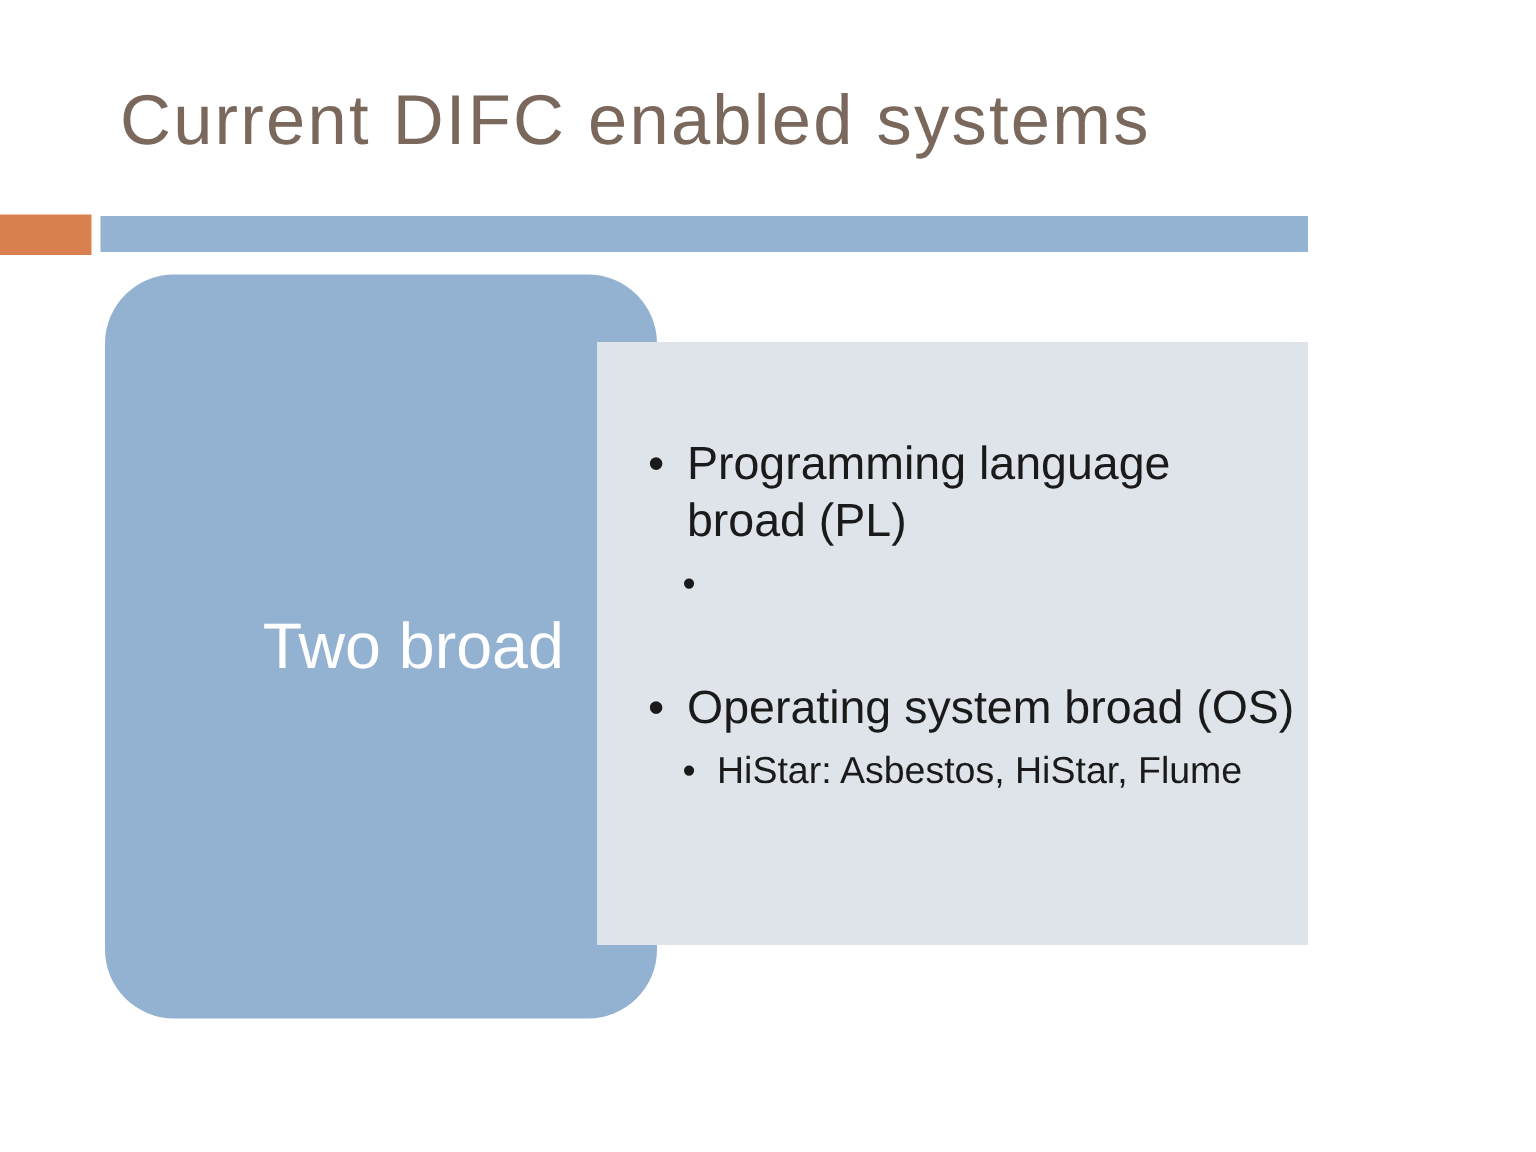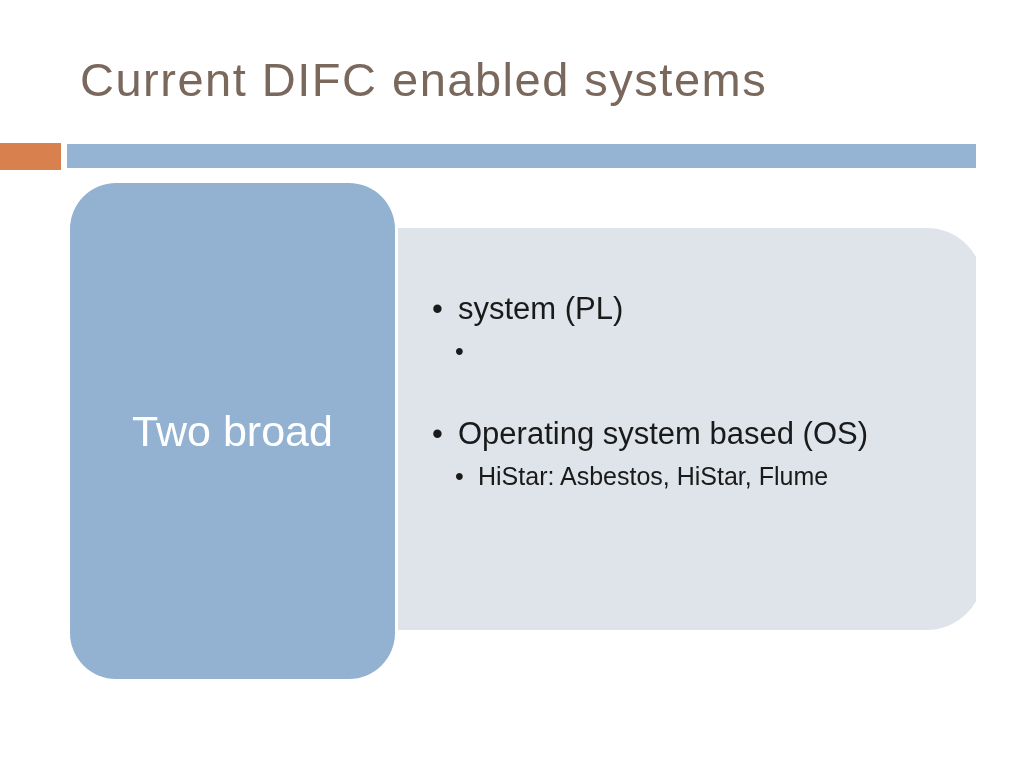--- a/index.html
+++ b/index.html
@@ -7,21 +7,21 @@
     --accent_orange:#D9814E;
     --accent_blue:#95B3D2;
     --side_box_bg:#93B2D2;
     --side_box_text:#FFFFFF;
     --main_box_bg:#DEE4EA;
     --body_text:#1A1A1A;
   }
   html,body{margin:0;padding:0;background:#ffffff;}
   .slide{
     position:relative;
-    width:976px;height:768px;
+    width:872px;height:768px;
     background:#ffffff;
     overflow:hidden;
     font-family:"Liberation Sans", sans-serif;
   }
   .page-title{
     position:absolute;
     left:80px;top:52px;
     width:900px;
     font-size:47px;
     letter-spacing:1.5px;
@@ -48,20 +48,21 @@
     background:var(--side_box_bg);
     border-radius:46px;
     display:flex;
     flex-direction:column;
     align-items:center;
     justify-content:center;
     text-align:center;
     color:var(--side_box_text);
     font-size:43px;
     line-height:57px;
+    padding-left:43px;
   }
   .content-box{
     position:absolute;
     left:398px;top:228px;
     width:585px;height:402px;
     background:var(--main_box_bg);
     border-radius:0 56px 56px 0;
     box-sizing:border-box;
     padding:62px 28px 0 34px;
     color:var(--body_text);
@@ -97,32 +98,33 @@
   <div class="category-box">
     <div>Two broad</div>
   </div>
 
   <div class="content-box">
 
     <div class="group">
       <div class="g-head">
         <span class="bullet">•</span>
         <span class="txt">
-          <span style="display:block">system (PL)</span>
+          <span style="display:block">Programming language</span>
+          <span style="display:block">broad (PL)</span>
         </span>
       </div>
       <div class="g-sub">
         <span class="bullet">•</span>
       </div>
     </div>
 
     <div class="group">
       <div class="g-head">
         <span class="bullet">•</span>
-        <span class="txt">Operating system based (OS)</span>
+        <span class="txt">Operating system broad (OS)</span>
       </div>
       <div class="g-sub">
         <span class="bullet">•</span>
         <span class="txt">HiStar: Asbestos, HiStar, Flume</span>
       </div>
     </div>
 
   </div>
 
 </div>

